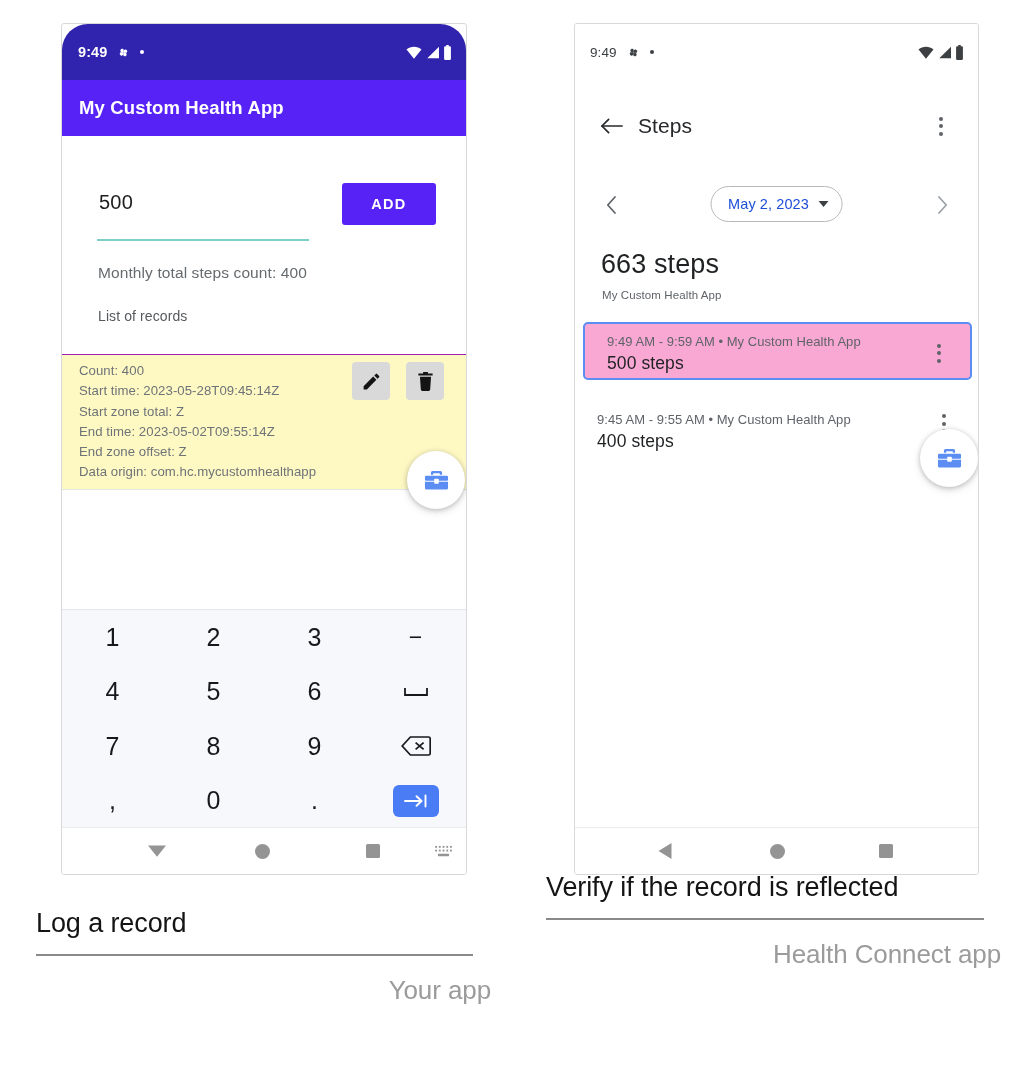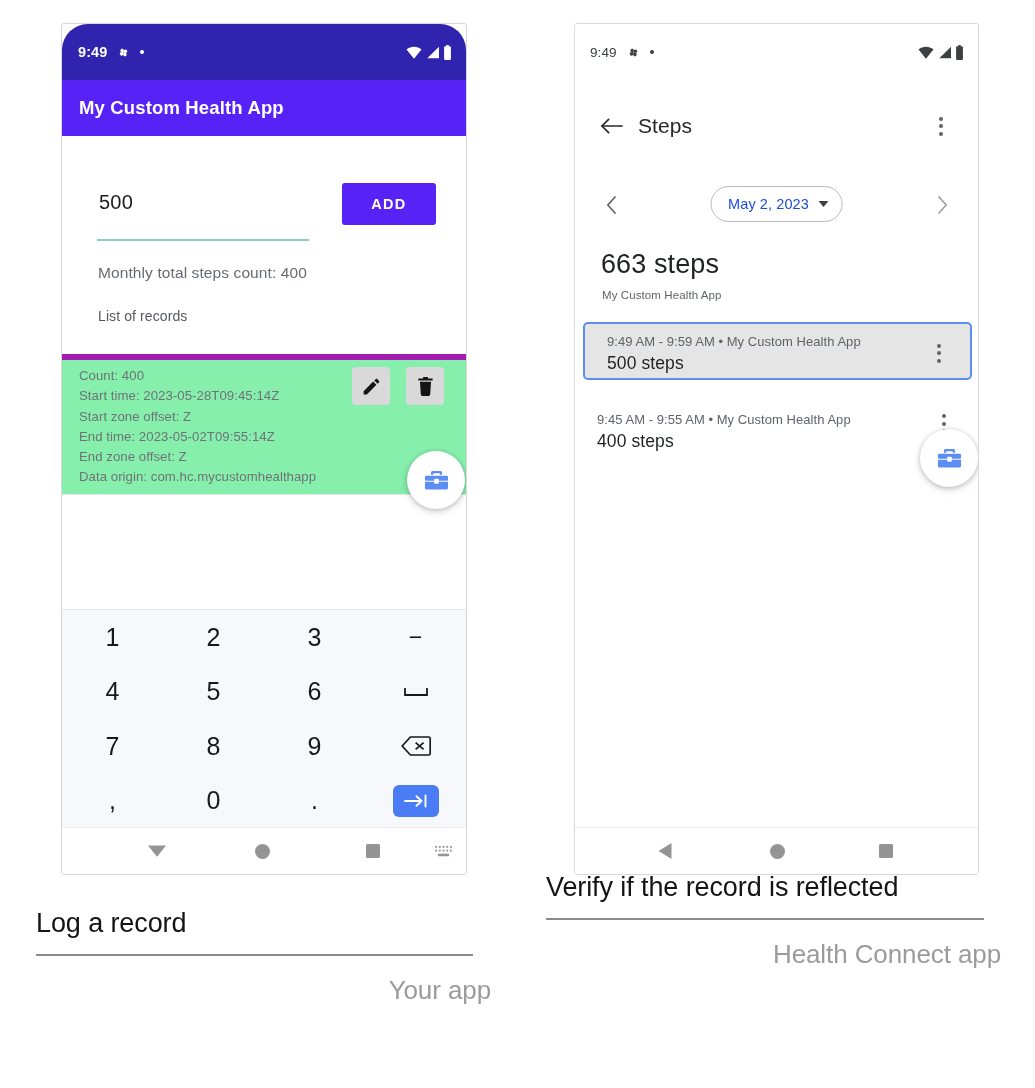--- a/index.html
+++ b/index.html
@@ -172,23 +172,23 @@
     font-size: 14px;
     color: #55595d;
     letter-spacing: 0.1px;
   }
 
   .l-record-card {
     position: absolute;
     left: 0; top: 218px;
     width: 100%;
     height: 134px;
-    border-top: 6px solid #a21caf;
+    border-top: 1px solid #a21caf;
     border-bottom: 1px solid #e6e6e6;
-    background: #86efac;
+    background: #fef9c3;
   }
   .l-record-lines {
     position: absolute;
     left: 17px; top: 6px;
     width: 290px;
   }
   .l-record-lines div {
     font-size: 13.2px;
     color: #6e7378;
     line-height: 20.3px;
@@ -431,21 +431,21 @@
     width: 100%;
     height: 62px;
   }
   .r-rec-sel {
     left: 8px;
     width: 389px;
     height: 58px;
     box-sizing: border-box;
     border: 2.5px solid #5b8df3;
     border-radius: 5px;
-    background: #e5e5e5;
+    background: #f9a8d4;
   }
   .r-rec-meta {
     position: absolute;
     left: 22px; top: 10px;
     font-size: 13px;
     color: #5f6368;
     letter-spacing: 0.05px;
     white-space: nowrap;
   }
   .r-rec-value {
@@ -555,21 +555,21 @@
         <button class="l-add-btn">ADD</button>
       </div>
 
       <div class="l-monthly">Monthly total steps count: 400</div>
       <div class="l-list-title">List of records</div>
 
       <div class="l-record-card">
         <div class="l-record-lines">
           <div>Count: 400</div>
           <div>Start time: 2023-05-28T09:45:14Z</div>
-          <div>Start zone offset: Z</div>
+          <div>Start zone total: Z</div>
           <div>End time: 2023-05-02T09:55:14Z</div>
           <div>End zone offset: Z</div>
           <div>Data origin: com.hc.mycustomhealthapp</div>
         </div>
         <div class="l-record-actions">
           <button class="sq-btn">
             <span>
               <svg class="ic-pencil" viewBox="0 0 24 24" fill="#141414">
                   <path d="M3 17.3V21h3.7L17.6 10.1l-3.7-3.7L3 17.3zM20.7 7.0c.4-.4.4-1 0-1.4l-2.3-2.3a1 1 0 0 0-1.4 0l-1.8 1.8 3.7 3.7 1.8-1.8z"></path>
                 </svg>

